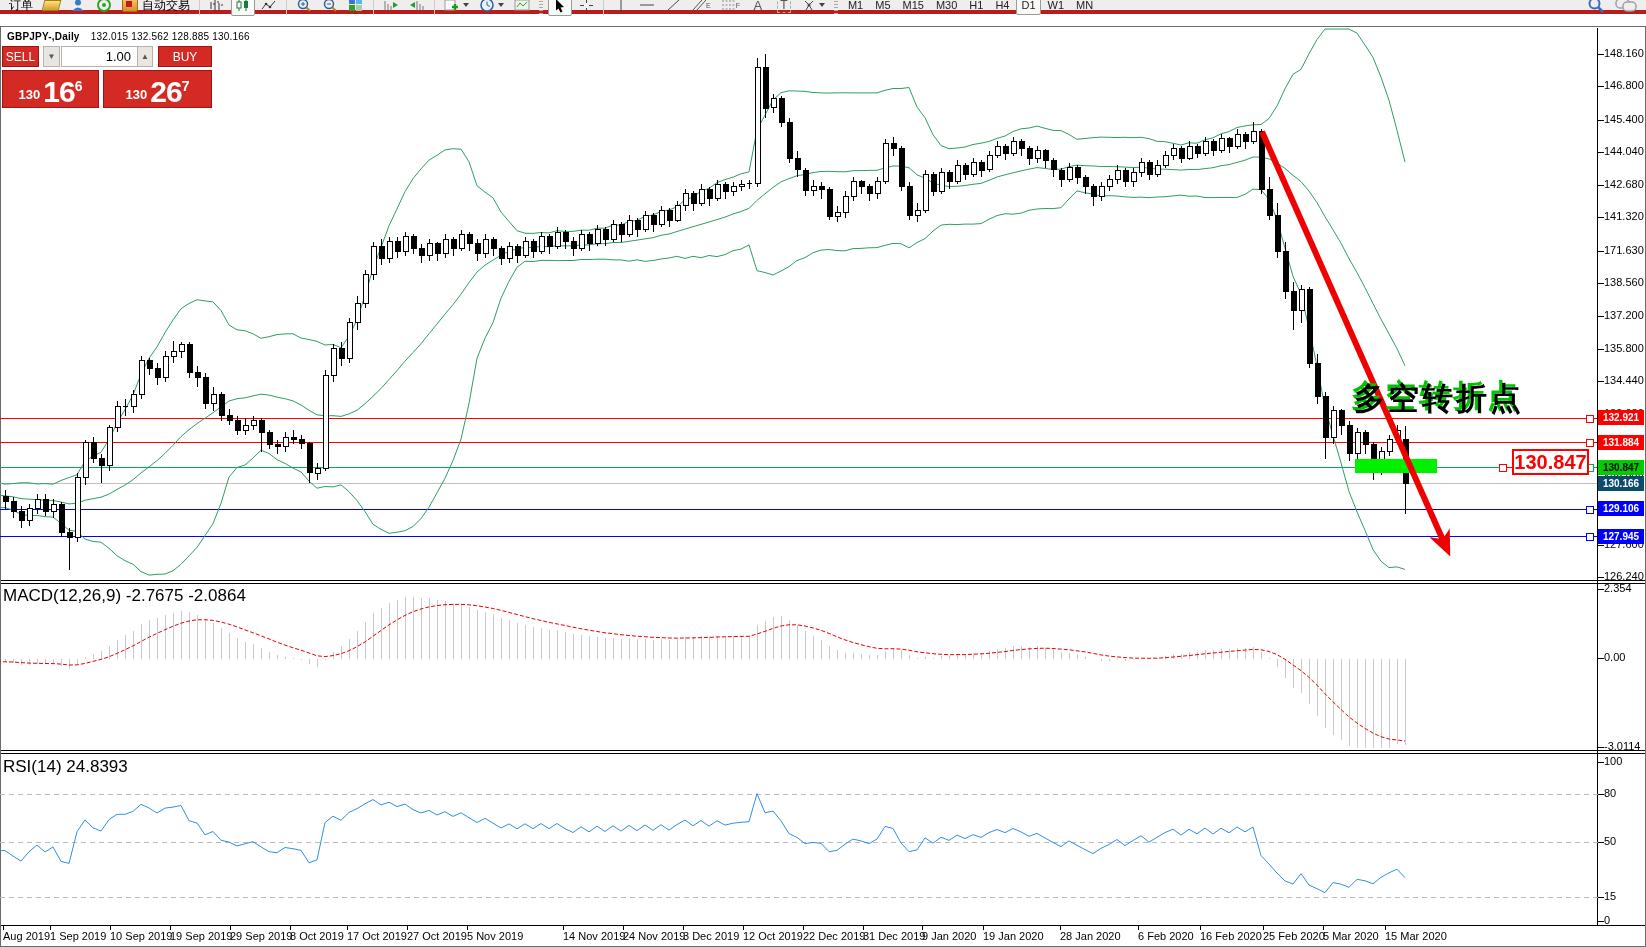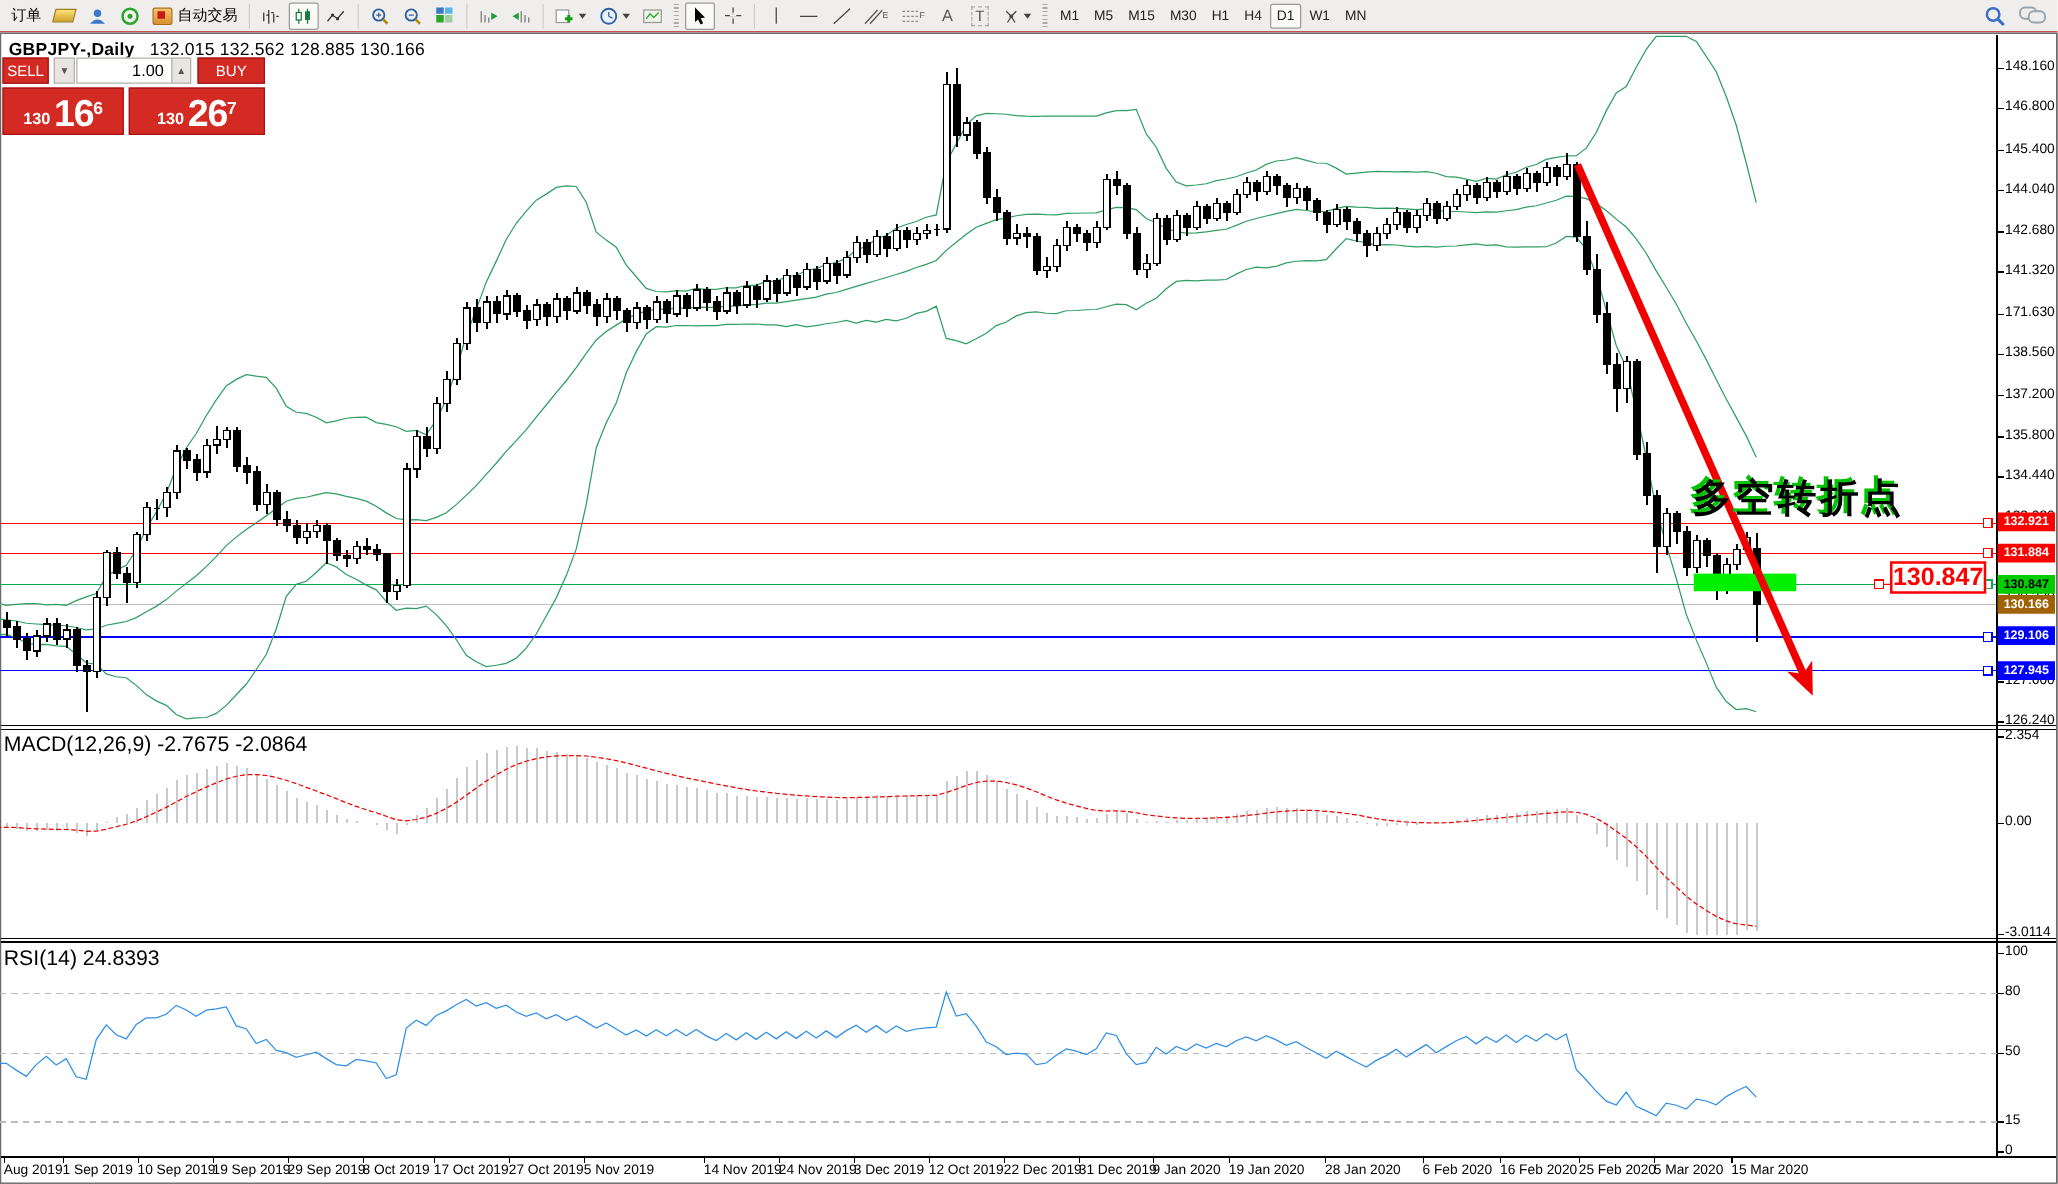--- a/index.html
+++ b/index.html
@@ -1,20 +1,20 @@
 <!DOCTYPE html>
 <html><head>
 <meta charset="utf-8">
 <style>
   html,body{margin:0;padding:0;background:#fff;}
   body{width:1646px;height:947px;position:relative;overflow:hidden;
        font-family:"Liberation Sans","DejaVu Sans",sans-serif;font-size:11px;color:#000;}
   
-  .toolbar{position:absolute;left:0;top:0;width:1646px;height:26px;background:#f0eeec;
-           border-bottom:1px solid #b91c1c;display:flex;align-items:center;padding:0 4px;box-sizing:border-box;}
+  .toolbar{position:absolute;left:0;top:0;width:1646px;height:14px;background:#f0eeec;
+           border-bottom:4px solid #b91c1c;display:flex;align-items:center;padding:0 4px;box-sizing:border-box;}
   .tbtn{height:22px;min-width:24px;display:flex;align-items:center;justify-content:center;
         margin:0 1px;border:1px solid transparent;border-radius:2px;box-sizing:border-box;padding:0 3px;}
   .tbtn.pressed{background:#fafaf8;border:1px solid #9a9a9a;}
   .tbtn.texty{font-size:12px;white-space:nowrap;}
   .sep{width:1px;height:20px;background:#d0ccc8;margin:0 4px;}
   .grip{width:4px;height:20px;margin:0 4px;background:repeating-linear-gradient(#aaa 0 1px,transparent 1px 3px);}
   .caret{width:0;height:0;border-left:3px solid transparent;border-right:3px solid transparent;
          border-top:4px solid #444;margin-left:3px;}
   .tf-btn{height:20px;min-width:24px;padding:0 4px;display:flex;align-items:center;justify-content:center;
           font-size:11px;color:#222;border:1px solid transparent;border-radius:2px;box-sizing:border-box;margin:0 1px;}
@@ -22,21 +22,21 @@
   .goldbar{width:15px;height:9px;background:linear-gradient(#ffe27a,#cfa12c);border:1px solid #a07c17;transform:skewX(-14deg);}
   .autobadge{width:14px;height:12px;background:linear-gradient(#f5c76d,#d98f2b);border:1px solid #a96a12;border-radius:2px;position:relative;}
   .autobadge:after{content:"";position:absolute;left:3px;top:2px;width:6px;height:6px;background:#c61919;}
   .tile-ico{width:14px;height:13px;display:grid;grid-template-columns:6px 6px;grid-template-rows:5px 6px;gap:1px;}
   .tile-ico span{display:block;}
   
   .chart-frame{position:absolute;left:0;top:26px;width:1646px;height:921px;background:#fff;
                border:1px solid #6b6b6b;box-sizing:border-box;}
   svg.layer{position:absolute;left:0;top:0;}
   .overlay{position:absolute;white-space:nowrap;}
-  .sym-line{left:7px;top:31px;font-size:14px;letter-spacing:.2px;}
+  .sym-line{left:7px;top:31px;font-size:10px;letter-spacing:.2px;}
   .ind-label{font-size:17px;}
   
   .trade{position:absolute;left:2px;top:46px;width:210px;height:62px;}
   .redbtn{position:absolute;background:#d42a24;border:1px solid #a31313;color:#fff;display:flex;
           align-items:center;justify-content:center;font-size:12px;box-sizing:border-box;}
   .spinbtn{position:absolute;top:0;height:21px;width:17px;background:#e9e6e2;border:1px solid #b5b1ac;
            display:flex;align-items:center;justify-content:center;font-size:8px;color:#555;box-sizing:border-box;}
   .volfield{position:absolute;left:59px;top:0;width:77px;height:21px;background:#fff;border:1px solid #b5b1ac;
             box-sizing:border-box;font-size:13px;text-align:right;padding:0 6px 0 0;line-height:19px;}
   .bigbox{position:absolute;top:24px;height:38px;background:#d42a24;border:1px solid #a31313;color:#fff;
@@ -910,21 +910,21 @@
     <div class="ticklab" style="top: 374.352px;">134.440</div>
     <div class="ticklab" style="top: 406.801px;">133.080</div>
     <div class="ticklab" style="top: 439.25px;">131.720</div>
     <div class="ticklab" style="top: 472.415px;">130.330</div>
     <div class="ticklab" style="top: 505.102px;">128.960</div>
     <div class="ticklab" style="top: 537.551px;">127.600</div>
     <div class="ticklab" style="top: 570px;">126.240</div>
     <div class="tag" style="top: 410.095px; background: rgb(255, 0, 0); color: rgb(255, 255, 255);">132.921</div>
     <div class="tag" style="top: 434.837px; background: rgb(255, 0, 0); color: rgb(255, 255, 255);">131.884</div>
     <div class="tag" style="top: 459.579px; background: rgb(0, 204, 0); color: rgb(0, 0, 0);">130.847</div>
-    <div class="tag" style="top: 475.828px; background: #a16207; color: rgb(255, 255, 255);">130.166</div>
+    <div class="tag" style="top: 475.828px; background: #0c4a6e; color: rgb(255, 255, 255);">130.166</div>
     <div class="tag" style="top: 501.119px; background: rgb(0, 0, 255); color: rgb(255, 255, 255);">129.106</div>
     <div class="tag" style="top: 528.82px; background: rgb(0, 0, 255); color: rgb(255, 255, 255);">127.945</div>
   </div>
 <div id="sub-axes">
     <div class="subaxis" style="top: 581.557px;">2.354</div>
     <div class="subaxis" style="top: 651px;">0.00</div>
     <div class="subaxis" style="top: 739.836px;">-3.0114</div>
     <div class="subaxis" style="top: 755px;">100</div>
     <div class="subaxis" style="top: 786.8px;">80</div>
     <div class="subaxis" style="top: 834.5px;">50</div>

